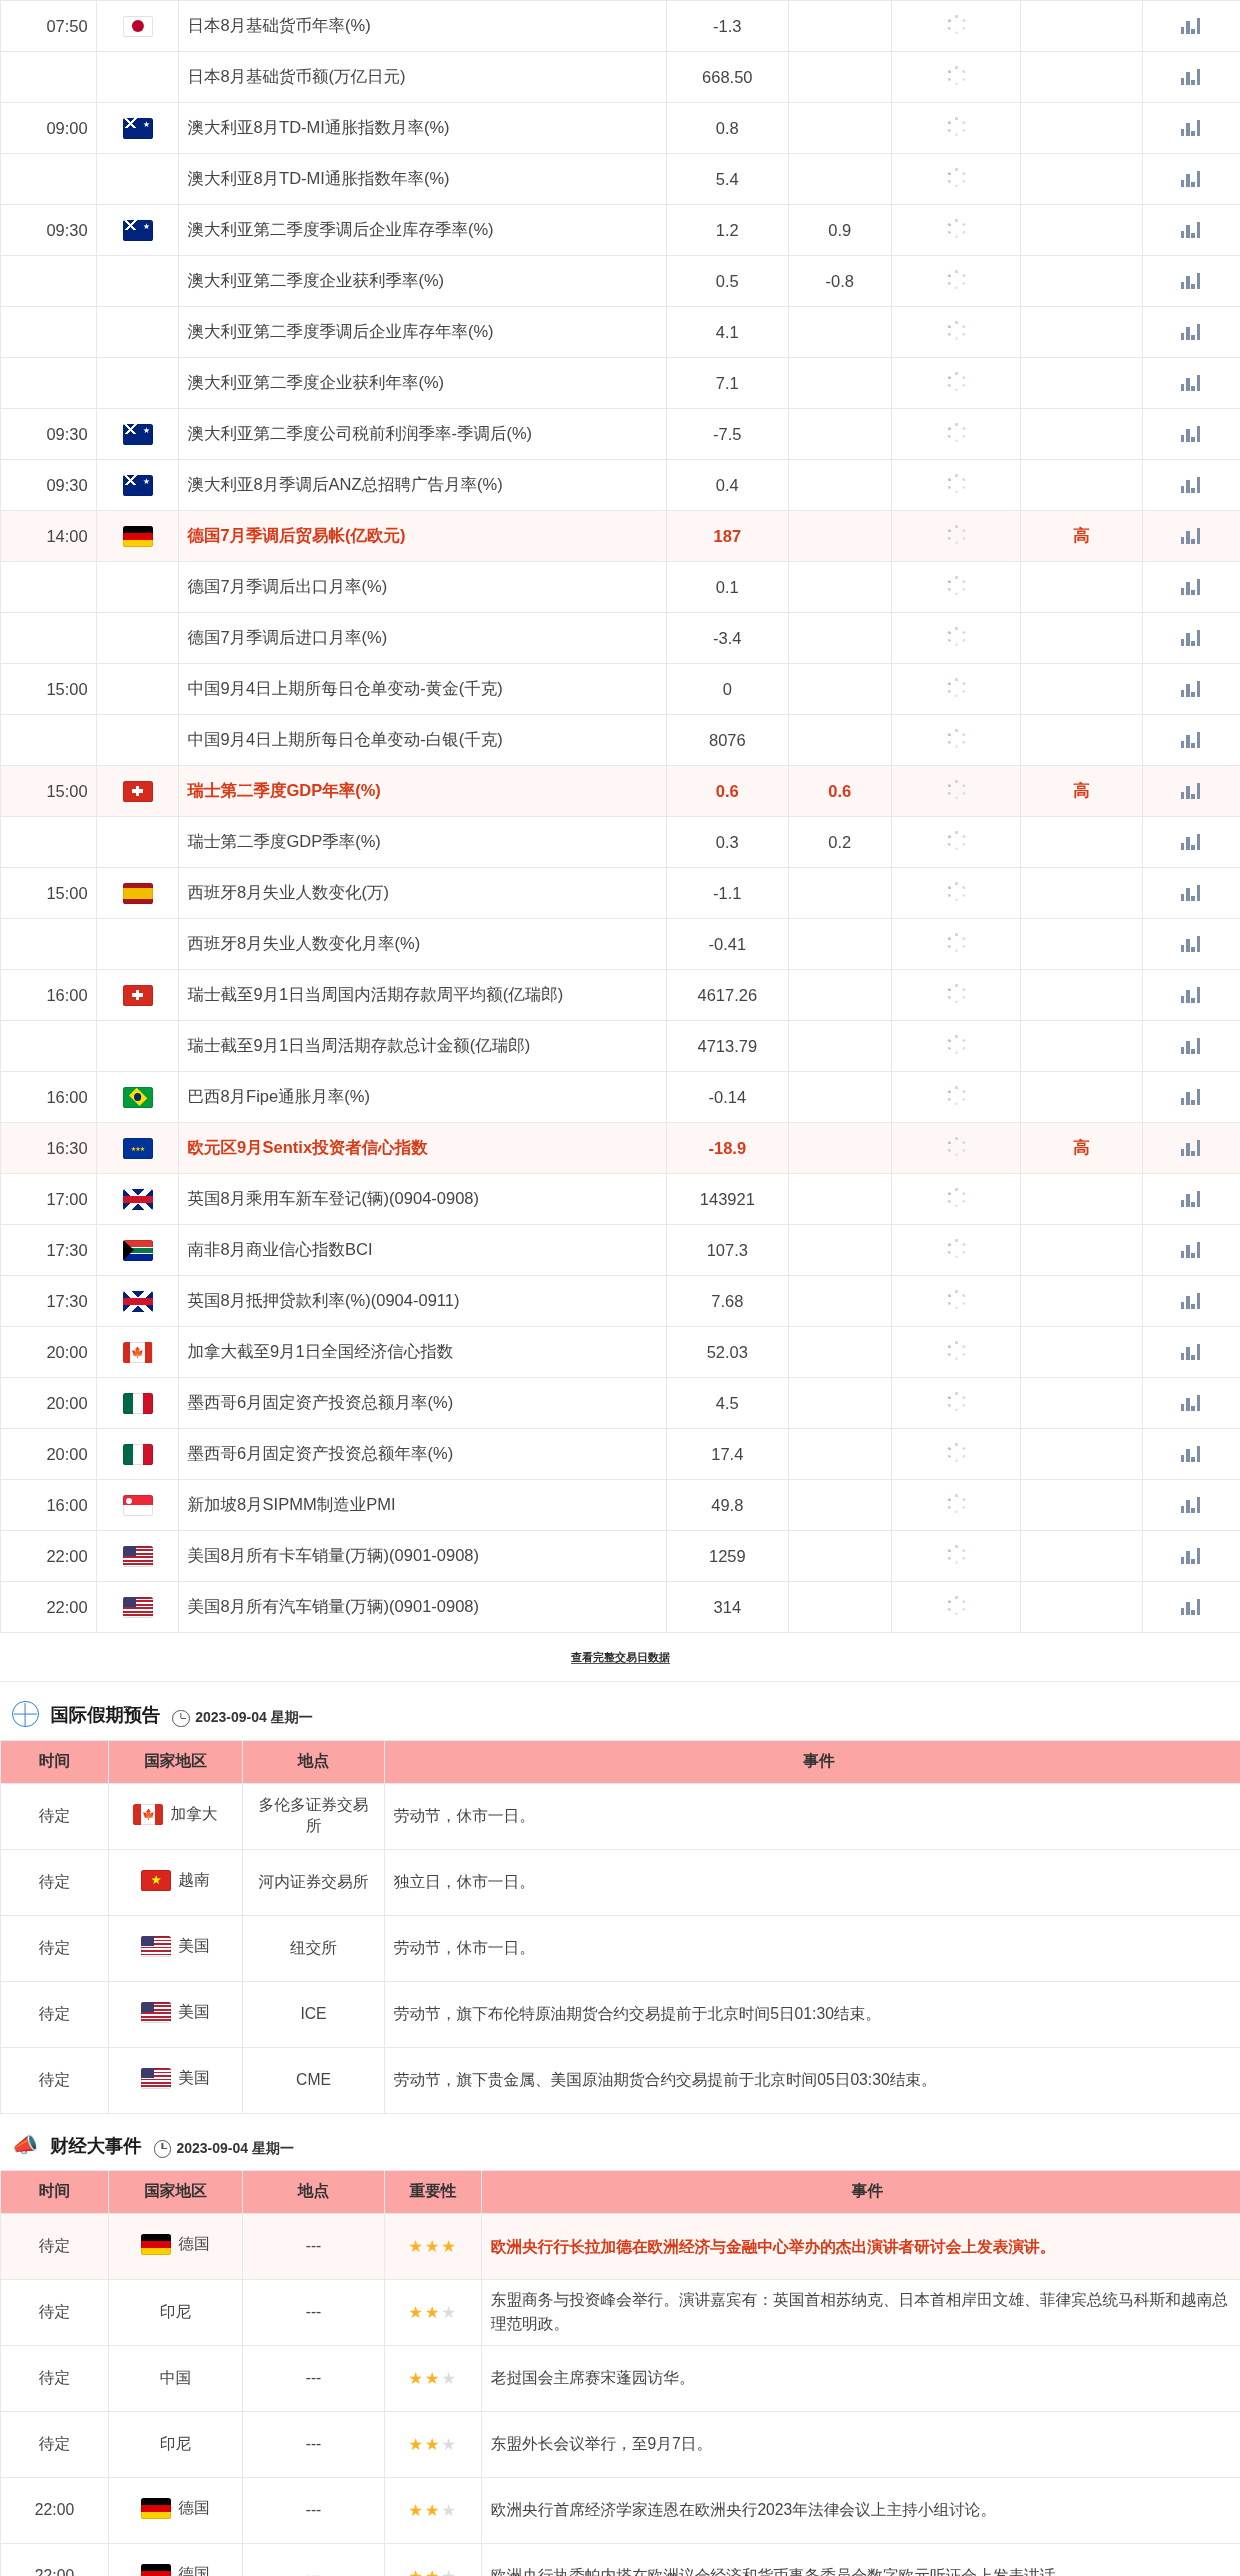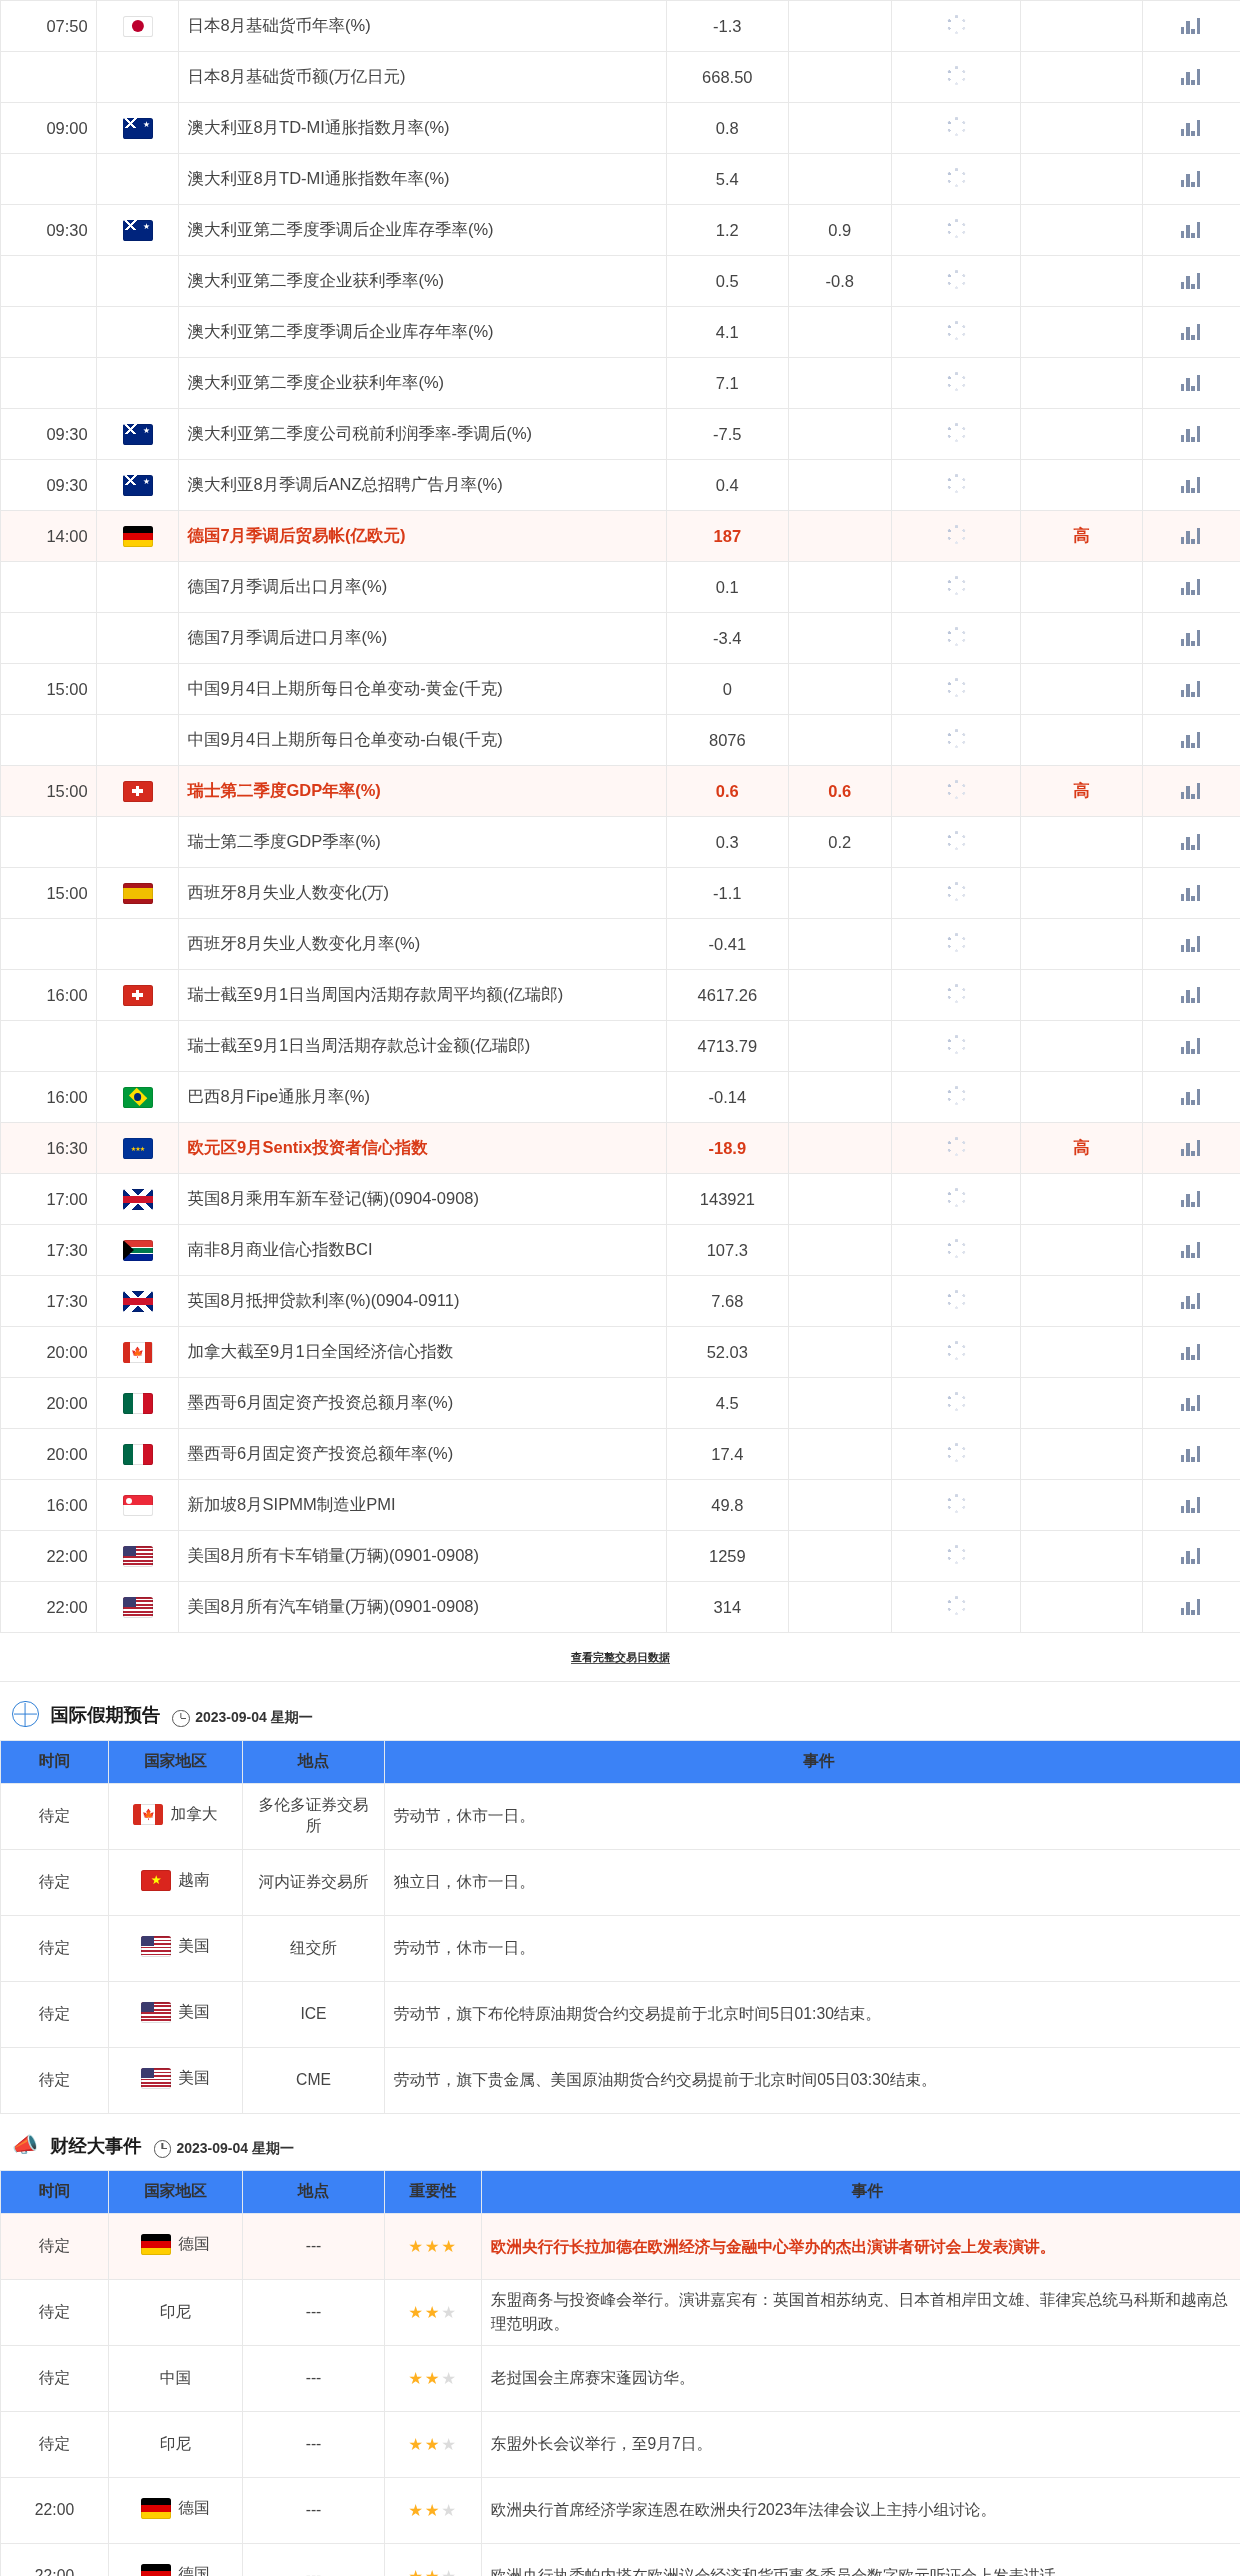--- a/index.html
+++ b/index.html
@@ -90,21 +90,21 @@
   .sechead .ico::after{content:"";position:absolute;top:50%;left:0.9px;right:0.9px;height:0.9px;background:#2f7fd6;transform:translateY(-50%);}
   .sechead .ico2{width:26px;height:24.4px;flex:none;position:relative;color:#2f7fd6;font-size:21px;line-height:24.4px;text-align:center;}
   .sechead h3{margin:0;font-size:18.3px;color:#1a1a1a;font-weight:bold;}
   .sechead .date{display:flex;align-items:center;gap:5.2px;font-size:14px;color:#333;font-weight:bold;}
   .clock{display:inline-block;width:15.7px;height:15.7px;border-radius:50%;border:1.7px solid #555;position:relative;}
   .clock::before{content:"";position:absolute;left:50%;top:2.6px;width:1.3px;height:5.2px;background:#555;transform:translateX(-50%);}
   .clock::after{content:"";position:absolute;left:50%;top:7px;width:4.4px;height:1.3px;background:#555;}
 
   
   table.evt{width:100%;border-collapse:collapse;table-layout:fixed;}
-  table.evt th{background:#3b82f6;border:0.9px solid #e2e8ef;font-size:15.7px;color:#333;font-weight:bold;height:40px;}
+  table.evt th{background:#fca5a5;border:0.9px solid #e2e8ef;font-size:15.7px;color:#333;font-weight:bold;height:40px;}
   table.evt td{border:0.9px solid #e8e8e8;font-size:15.7px;color:#444;height:51px;padding:7px 8.7px;vertical-align:middle;}
   .h-time{width:105px;text-align:center;}
   .h-country{width:131px;text-align:center;}
   .h-place{width:139px;text-align:center;margin-left:12px;}
   .h-imp{width:94px;text-align:center;}
   .h-evt{padding-left:14px;}
   .cellflag{display:inline-flex;align-items:center;gap:7px;justify-content:center;}
   .stars{letter-spacing:1.7px;font-size:16.5px;color:#ffb020;}
   .stars .off{color:#dcdcdc;}
   tr.hl2 td{background:#fff7f5;}

